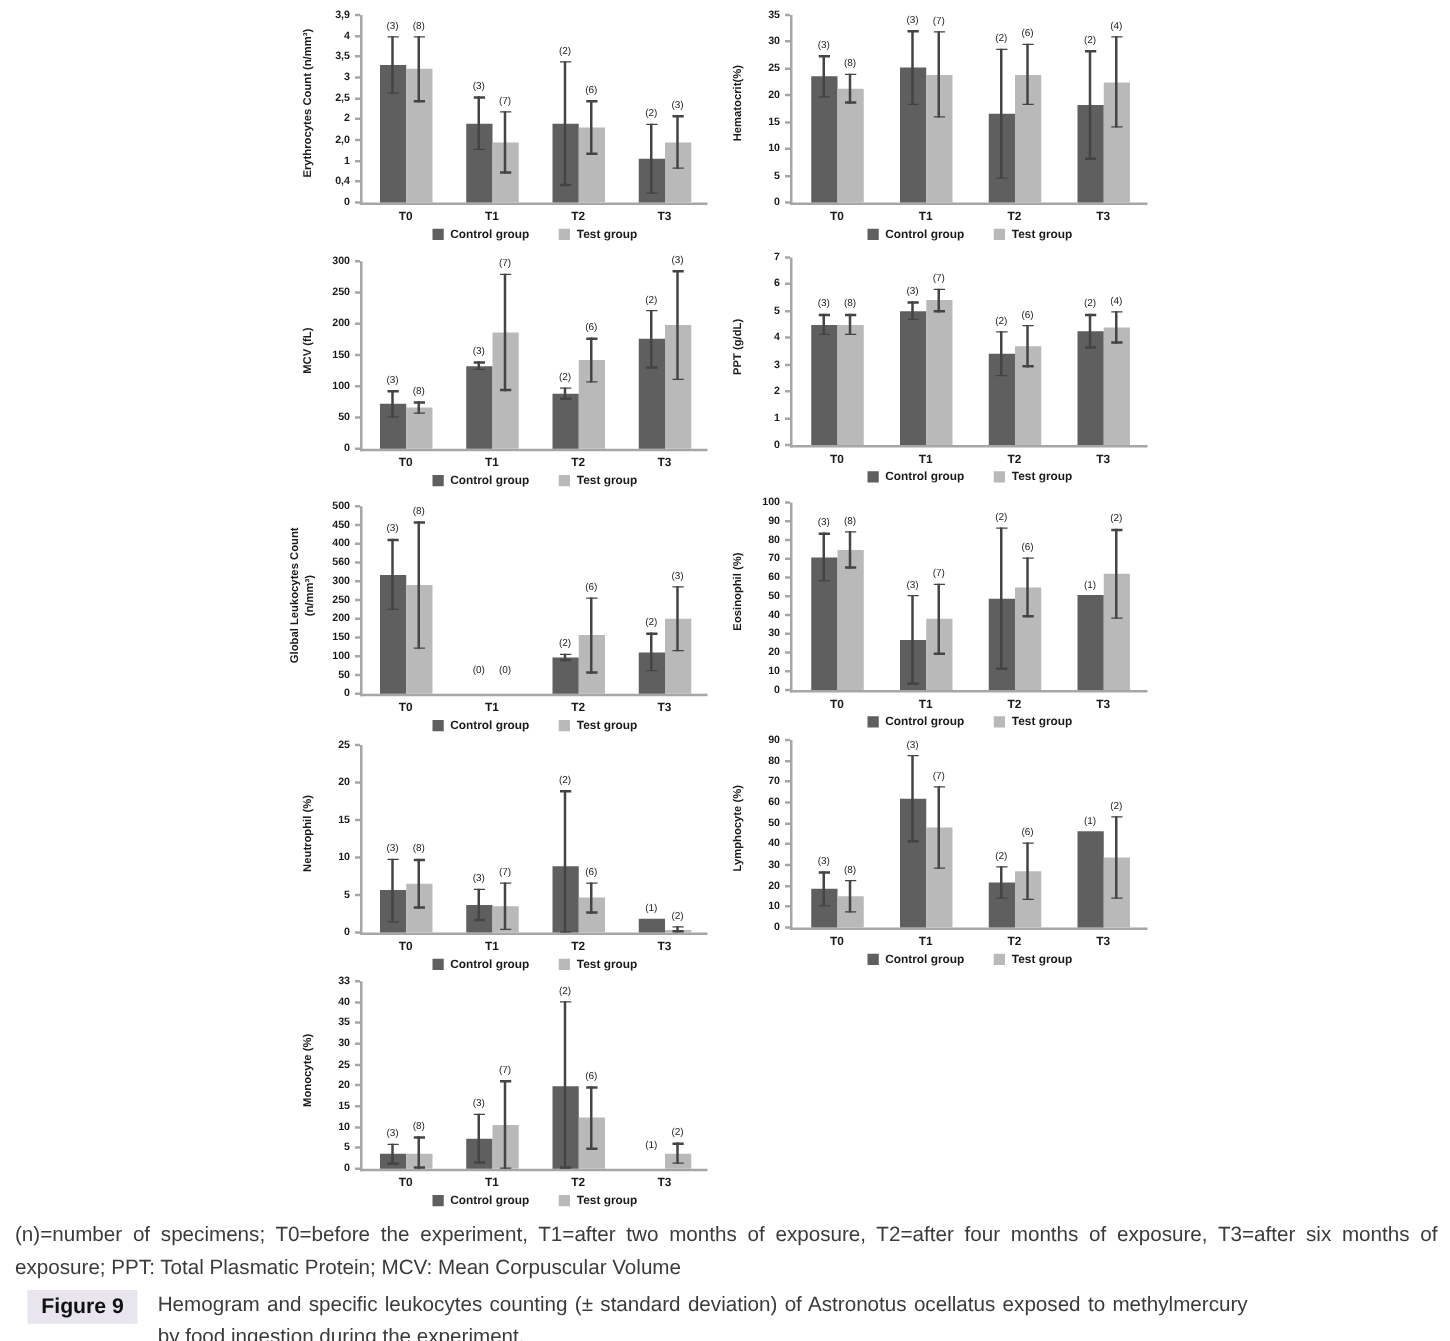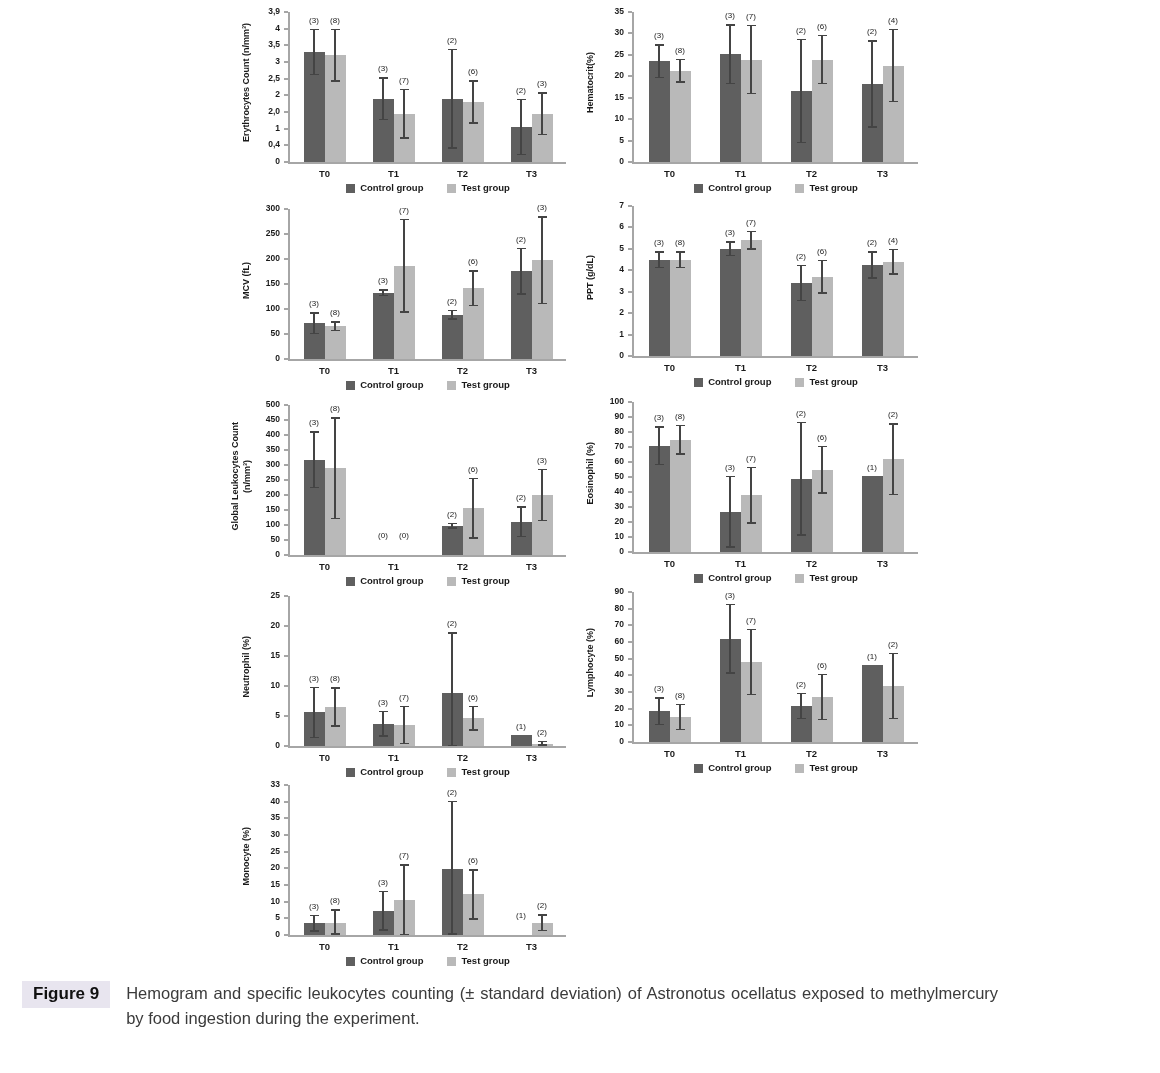--- a/index.html
+++ b/index.html
@@ -24,21 +24,21 @@
   .ytick-dash { position:absolute; right:0; width:4px; height:2px; background:#a6a6a6; }
   .plot { position:relative; border-left:2px solid #a6a6a6; border-bottom:2px solid #a6a6a6; }
   .bar { position:absolute; bottom:0; }
   .err { position:absolute; }
   .err-line { position:absolute; }
   .err-cap { position:absolute; height:1.5px; }
   .n-label { position:absolute; width:30px; text-align:center; font-size:8px; color:#1a1a1a; line-height:10px; }
   .xlabels { display:flex; }
   .xlabel { text-align:center; font-size:9.5px; font-weight:bold; color:#1a1a1a; padding-top:4px; }
   .legend { display:flex; justify-content:center; gap:24px; margin-top:3px; }
-  .legend-item { display:flex; align-items:flex-end; gap:5px; }
+  .legend-item { display:flex; align-items:center; gap:5px; }
   .legend-swatch { width:9px; height:9px; display:inline-block; }
   .legend-label { font-size:9.5px; font-weight:bold; color:#1a1a1a; }
 
   #caption { position:absolute; left:12px; top:976px; width:1138px; }
   .note {
     font-size:16.5px; line-height:1.55; color:#3b3b3b; text-align:justify;
   }
   .figrow { display:flex; align-items:flex-start; gap:16px; margin-top:5px; margin-left:10px; }
   .figbadge {
     font-weight:bold; font-size:17px; color:#111111;
@@ -464,21 +464,21 @@
           <div class="ytick-label" style="bottom: 26px;">100</div>
           <div class="ytick-dash" style="bottom: 29px;"></div>
           <div class="ytick-label" style="bottom: 41px;">150</div>
           <div class="ytick-dash" style="bottom: 44px;"></div>
           <div class="ytick-label" style="bottom: 56px;">200</div>
           <div class="ytick-dash" style="bottom: 59px;"></div>
           <div class="ytick-label" style="bottom: 71px;">250</div>
           <div class="ytick-dash" style="bottom: 74px;"></div>
           <div class="ytick-label" style="bottom: 86px;">300</div>
           <div class="ytick-dash" style="bottom: 89px;"></div>
-          <div class="ytick-label" style="bottom: 101px;">350</div>
+          <div class="ytick-label" style="bottom: 101px;">560</div>
           <div class="ytick-dash" style="bottom: 104px;"></div>
           <div class="ytick-label" style="bottom: 116px;">400</div>
           <div class="ytick-dash" style="bottom: 119px;"></div>
           <div class="ytick-label" style="bottom: 131px;">450</div>
           <div class="ytick-dash" style="bottom: 134px;"></div>
           <div class="ytick-label" style="bottom: 146px;">500</div>
           <div class="ytick-dash" style="bottom: 149px;"></div>
         </div>
         <div class="plot" style="width: 276px; height: 150px; margin-top: 8px; border-color: rgb(166, 166, 166);">
           <div class="bar" style="left: 13.5px; width: 21px; height: 95.1px; background: rgb(95, 95, 95);"></div>
@@ -925,17 +925,18 @@
         </div>
         <div class="legend-item">
           <div class="legend-swatch" style="background: rgb(185, 185, 185);"></div>
           <div class="legend-label">Test group</div>
         </div>
       </div>
     </div>
   </div>
 
 <div id="caption">
+  <div class="note">(n)=number of specimens; T0=before the experiment, T1=after two months of exposure, T2=after four months of exposure, T3=after six months of exposure; PPT: Total Plasmatic Protein; MCV: Mean Corpuscular Volume</div>
   <div class="figrow">
     <span class="figbadge" style="background: rgb(232, 229, 239);">Figure 9</span>
     <span class="figtext">Hemogram and specific leukocytes counting (± standard deviation) of Astronotus ocellatus exposed to methylmercury by food ingestion during the experiment.</span>
   </div>
 </div>
 
 </body></html>

